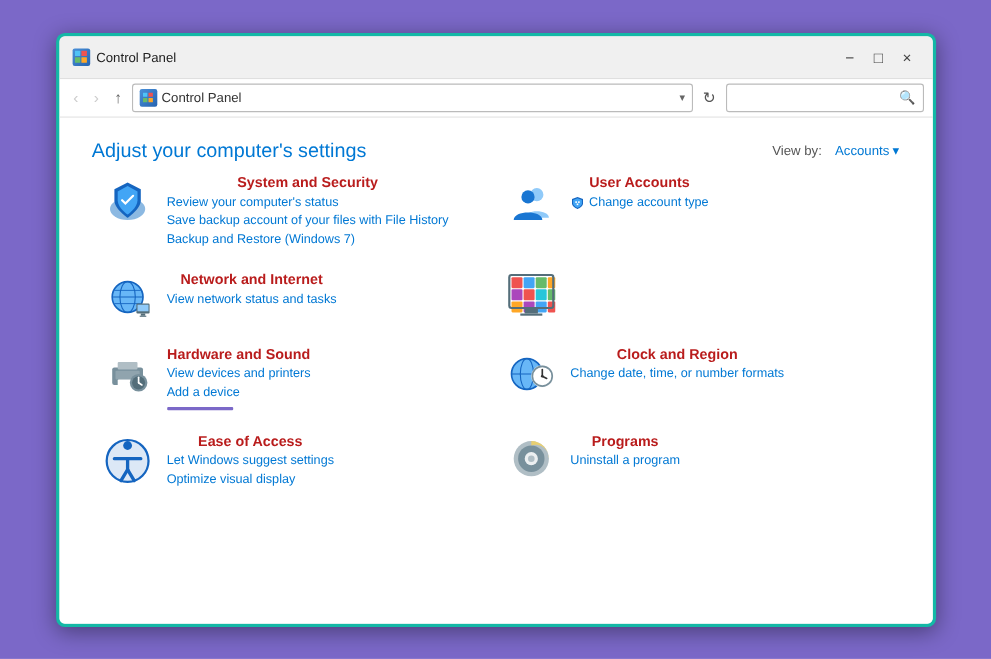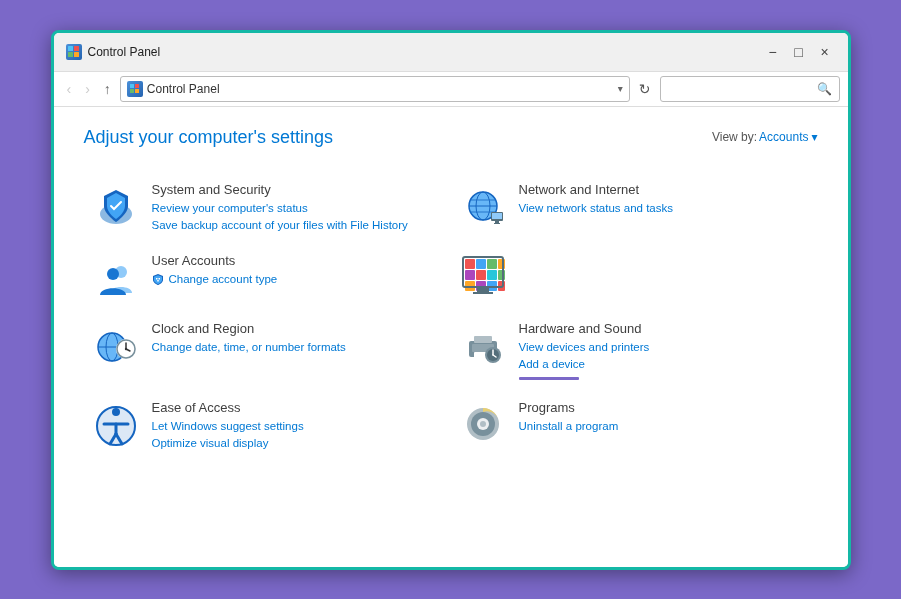--- a/index.html
+++ b/index.html
@@ -149,31 +149,30 @@
 
     .content {
       background: white;
       padding: 20px 30px;
       min-height: 460px;
     }
     .header-row {
       display: flex;
       align-items: center;
       justify-content: space-between;
-      margin-bottom: 24px;
     }
     .page-title {
       color: #0078d4;
       font-size: 18px;
       font-weight: 300;
     }
     .view-by {
       display: flex;
       align-items: center;
-      gap: 2px;
+      gap: 12px;
       font-size: 12px;
       color: #333;
     }
     .view-by-label { color: #555; }
     .view-by-value {
       color: #0078d4;
       cursor: pointer;
       display: flex;
       align-items: center;
       gap: 3px;
@@ -195,25 +194,26 @@
       width: 48px;
       height: 48px;
       flex-shrink: 0;
       display: flex;
       align-items: center;
       justify-content: center;
       font-size: 36px;
     }
     .category-text {}
     .category-title {
-      color: #404040;
+      color: #b91c1c;
       font-size: 13px;
-      font-weight: 400;
+      font-weight: 700;
       cursor: pointer;
       margin-bottom: 3px;
+      text-align: center;
     }
     .category-links {
       display: flex;
       flex-direction: column;
       gap: 1px;
     }
     .category-link {
       color: #0078d4;
       font-size: 11.5px;
       cursor: pointer;
@@ -299,45 +299,21 @@
             <path d="M22 6 L34 12 L34 22 C34 30 22 38 22 38 C22 38 10 30 10 22 L10 12 Z" fill="#1565c0"></path>
             <path d="M22 9 L31 14 L31 22 C31 29 22 35 22 35 C22 35 13 29 13 22 L13 14 Z" fill="#42a5f5"></path>
             <path d="M17 22 L20 25 L27 18" stroke="white" stroke-width="2" fill="none" stroke-linecap="round"></path>
           </svg>
         </div>
         <div class="category-text">
           <div class="category-title">System and Security</div>
           <div class="category-links">
             <span class="category-link">Review your computer's status</span>
             <span class="category-link">Save backup account of your files with File History</span>
-          </div>
-        </div>
-      </div>
-
-      <div class="category-item">
-        <div class="category-icon">
-          <svg width="44" height="44" viewBox="0 0 44 44">
-
-            <circle cx="22" cy="22" r="14" fill="#42a5f5" opacity="0.8"></circle>
-            <ellipse cx="22" cy="22" rx="7" ry="14" fill="none" stroke="#1565c0" stroke-width="1"></ellipse>
-            <line x1="8" y1="22" x2="36" y2="22" stroke="#1565c0" stroke-width="1"></line>
-            <line x1="10" y1="16" x2="34" y2="16" stroke="#1565c0" stroke-width="0.8"></line>
-            <line x1="10" y1="28" x2="34" y2="28" stroke="#1565c0" stroke-width="0.8"></line>
-            <circle cx="22" cy="22" r="14" fill="none" stroke="#1565c0" stroke-width="1.5"></circle>
-
-            <rect x="30" y="28" width="12" height="9" rx="1" fill="#546e7a"></rect>
-            <rect x="31" y="29" width="10" height="6" fill="#90caf9"></rect>
-            <rect x="34" y="37" width="4" height="2" fill="#546e7a"></rect>
-            <rect x="33" y="39" width="6" height="1" fill="#546e7a"></rect>
-          </svg>
-        </div>
-        <div class="category-text">
-          <div class="category-title">Network and Internet</div>
-          <div class="category-links">
-            <span class="category-link">View network status and tasks</span>
+            <span class="category-link">Backup and Restore (Windows 7)</span>
           </div>
         </div>
       </div>
 
       <div class="category-item">
         <div class="category-icon">
           <svg width="44" height="44" viewBox="0 0 44 44">
 
             <ellipse cx="27" cy="17" rx="6" ry="6" fill="#90caf9"></ellipse>
             <path d="M16 38 C16 30 38 30 38 38 Z" fill="#90caf9"></path>
@@ -352,20 +328,45 @@
             <span class="category-link">
               <svg width="12" height="12" viewBox="0 0 12 12" style="margin-right:2px;flex-shrink:0">
                 <path d="M6 1 L11 3 L11 7 C11 10 6 12 6 12 C6 12 1 10 1 7 L1 3 Z" fill="#1565c0"></path>
                 <path d="M6 2.2 L10 3.8 L10 7 C10 9.5 6 11 6 11 C6 11 2 9.5 2 7 L2 3.8 Z" fill="#42a5f5"></path>
                 <rect x="4" y="5" width="1.5" height="1.5" fill="white"></rect>
                 <rect x="6.5" y="5" width="1.5" height="1.5" fill="white"></rect>
                 <rect x="5.25" y="7" width="1.5" height="1.5" fill="white"></rect>
               </svg>
               Change account type
             </span>
+          </div>
+        </div>
+      </div>
+
+      <div class="category-item">
+        <div class="category-icon">
+          <svg width="44" height="44" viewBox="0 0 44 44">
+
+            <circle cx="22" cy="22" r="14" fill="#42a5f5" opacity="0.8"></circle>
+            <ellipse cx="22" cy="22" rx="7" ry="14" fill="none" stroke="#1565c0" stroke-width="1"></ellipse>
+            <line x1="8" y1="22" x2="36" y2="22" stroke="#1565c0" stroke-width="1"></line>
+            <line x1="10" y1="16" x2="34" y2="16" stroke="#1565c0" stroke-width="0.8"></line>
+            <line x1="10" y1="28" x2="34" y2="28" stroke="#1565c0" stroke-width="0.8"></line>
+            <circle cx="22" cy="22" r="14" fill="none" stroke="#1565c0" stroke-width="1.5"></circle>
+
+            <rect x="30" y="28" width="12" height="9" rx="1" fill="#546e7a"></rect>
+            <rect x="31" y="29" width="10" height="6" fill="#90caf9"></rect>
+            <rect x="34" y="37" width="4" height="2" fill="#546e7a"></rect>
+            <rect x="33" y="39" width="6" height="1" fill="#546e7a"></rect>
+          </svg>
+        </div>
+        <div class="category-text">
+          <div class="category-title">Network and Internet</div>
+          <div class="category-links">
+            <span class="category-link">View network status and tasks</span>
           </div>
         </div>
       </div>
 
       <div class="category-item">
         <div class="category-icon">
           <svg width="44" height="44" viewBox="0 0 44 44">
 
             <rect x="4" y="4" width="10" height="10" fill="#ef5350" rx="1"></rect>
             <rect x="15" y="4" width="10" height="10" fill="#42a5f5" rx="1"></rect>
@@ -384,20 +385,45 @@
             <rect x="16" y="32" width="12" height="5" fill="#546e7a"></rect>
             <rect x="12" y="37" width="20" height="2" fill="#546e7a"></rect>
           </svg>
         </div>
       </div>
 
       <div class="category-item">
         <div class="category-icon">
           <svg width="44" height="44" viewBox="0 0 44 44">
 
+            <rect x="8" y="18" width="28" height="16" rx="2" fill="#78909c"></rect>
+            <rect x="11" y="21" width="22" height="8" rx="1" fill="#90a4ae"></rect>
+            <rect x="13" y="13" width="18" height="7" fill="#b0bec5" rx="1"></rect>
+            <rect x="13" y="29" width="18" height="8" fill="white" rx="1"></rect>
+
+            <circle cx="32" cy="32" r="8" fill="#78909c"></circle>
+            <circle cx="32" cy="32" r="6" fill="#546e7a"></circle>
+            <line x1="32" y1="27" x2="32" y2="32" stroke="white" stroke-width="1.5" stroke-linecap="round"></line>
+            <line x1="32" y1="32" x2="35" y2="34" stroke="white" stroke-width="1.5" stroke-linecap="round"></line>
+          </svg>
+        </div>
+        <div class="category-text">
+          <div class="category-title">Hardware and Sound</div>
+          <div class="category-links">
+            <span class="category-link">View devices and printers</span>
+            <span class="category-link">Add a device</span>
+            <span class="programs-underline"></span>
+          </div>
+        </div>
+      </div>
+
+      <div class="category-item">
+        <div class="category-icon">
+          <svg width="44" height="44" viewBox="0 0 44 44">
+
             <circle cx="18" cy="24" r="14" fill="#42a5f5" opacity="0.8"></circle>
             <ellipse cx="18" cy="24" rx="6" ry="14" fill="none" stroke="#1565c0" stroke-width="1"></ellipse>
             <line x1="4" y1="24" x2="32" y2="24" stroke="#1565c0" stroke-width="1"></line>
             <circle cx="18" cy="24" r="14" fill="none" stroke="#1565c0" stroke-width="1.5"></circle>
 
             <circle cx="32" cy="26" r="10" fill="#eceff1"></circle>
             <circle cx="32" cy="26" r="9" fill="white" stroke="#78909c" stroke-width="1.5"></circle>
             <line x1="32" y1="20" x2="32" y2="26" stroke="#333" stroke-width="1.5" stroke-linecap="round"></line>
             <line x1="32" y1="26" x2="36" y2="28" stroke="#333" stroke-width="1.5" stroke-linecap="round"></line>
             <circle cx="32" cy="26" r="1.2" fill="#333"></circle>
@@ -408,45 +434,20 @@
           <div class="category-links">
             <span class="category-link">Change date, time, or number formats</span>
           </div>
         </div>
       </div>
 
       <div class="category-item">
         <div class="category-icon">
           <svg width="44" height="44" viewBox="0 0 44 44">
 
-            <rect x="8" y="18" width="28" height="16" rx="2" fill="#78909c"></rect>
-            <rect x="11" y="21" width="22" height="8" rx="1" fill="#90a4ae"></rect>
-            <rect x="13" y="13" width="18" height="7" fill="#b0bec5" rx="1"></rect>
-            <rect x="13" y="29" width="18" height="8" fill="white" rx="1"></rect>
-
-            <circle cx="32" cy="32" r="8" fill="#78909c"></circle>
-            <circle cx="32" cy="32" r="6" fill="#546e7a"></circle>
-            <line x1="32" y1="27" x2="32" y2="32" stroke="white" stroke-width="1.5" stroke-linecap="round"></line>
-            <line x1="32" y1="32" x2="35" y2="34" stroke="white" stroke-width="1.5" stroke-linecap="round"></line>
-          </svg>
-        </div>
-        <div class="category-text">
-          <div class="category-title">Hardware and Sound</div>
-          <div class="category-links">
-            <span class="category-link">View devices and printers</span>
-            <span class="category-link">Add a device</span>
-            <span class="programs-underline"></span>
-          </div>
-        </div>
-      </div>
-
-      <div class="category-item">
-        <div class="category-icon">
-          <svg width="44" height="44" viewBox="0 0 44 44">
-
             <circle cx="22" cy="10" r="4" fill="#1565c0"></circle>
 
             <line x1="10" y1="22" x2="34" y2="22" stroke="#1565c0" stroke-width="3" stroke-linecap="round"></line>
 
             <line x1="22" y1="22" x2="22" y2="32" stroke="#1565c0" stroke-width="3" stroke-linecap="round"></line>
 
             <line x1="22" y1="32" x2="16" y2="42" stroke="#1565c0" stroke-width="3" stroke-linecap="round"></line>
             <line x1="22" y1="32" x2="28" y2="42" stroke="#1565c0" stroke-width="3" stroke-linecap="round"></line>
 
             <circle cx="22" cy="24" r="20" fill="#1565c0" opacity="0.15"></circle>

